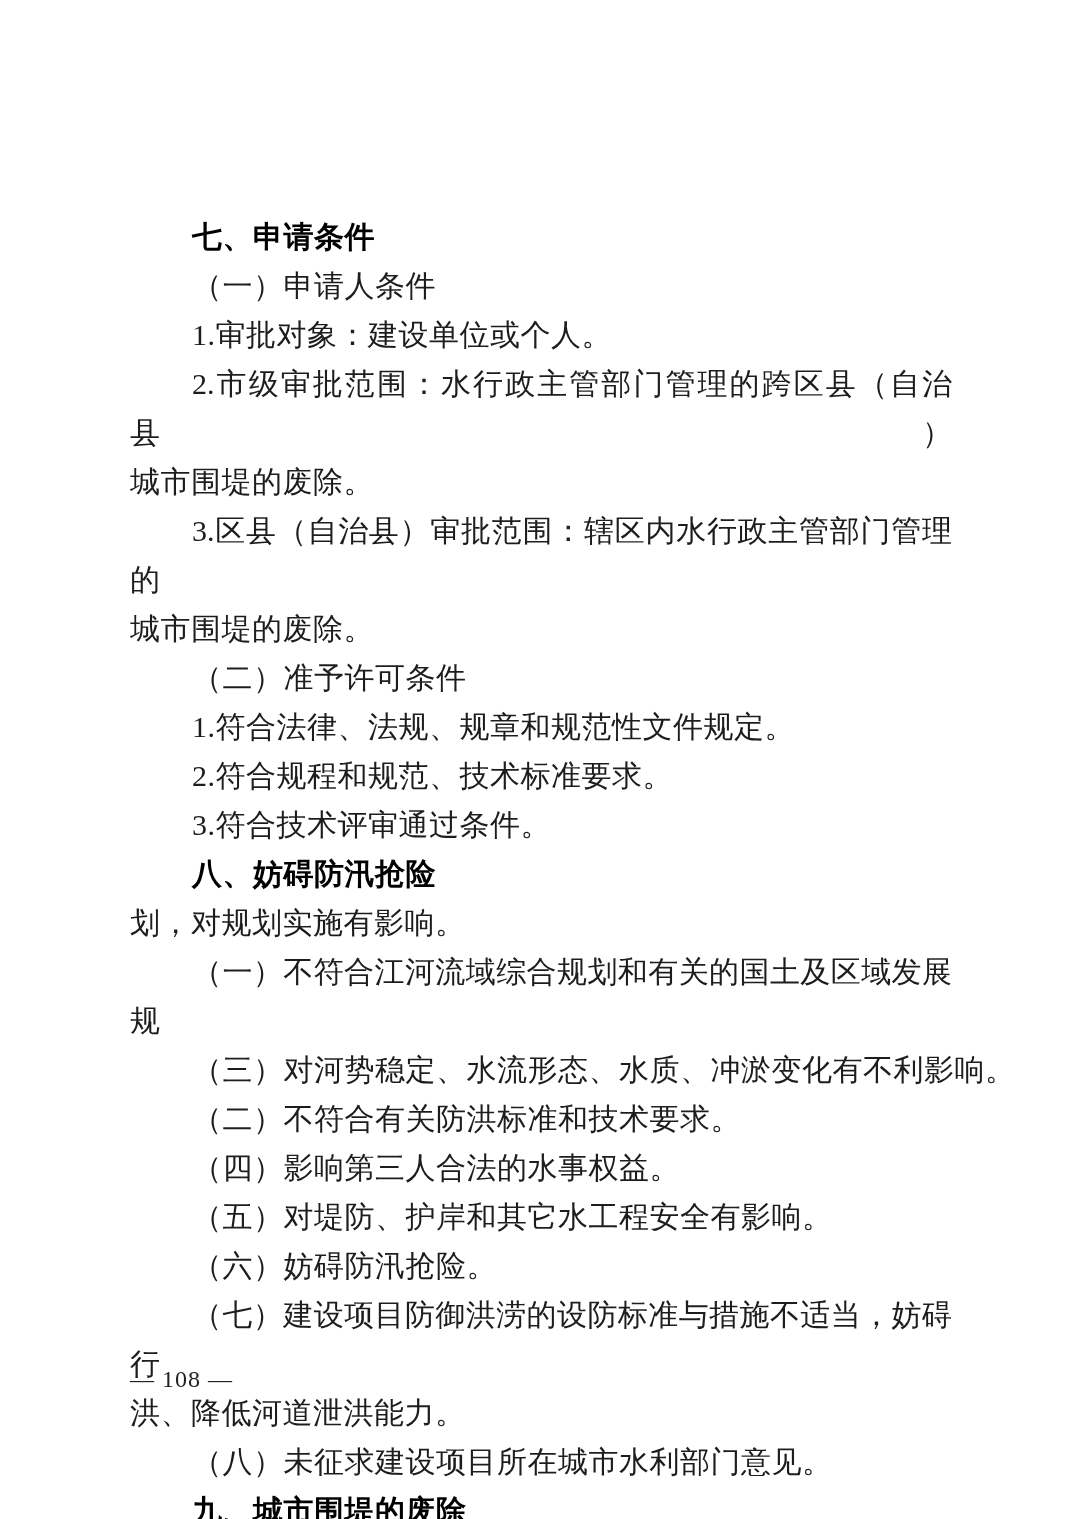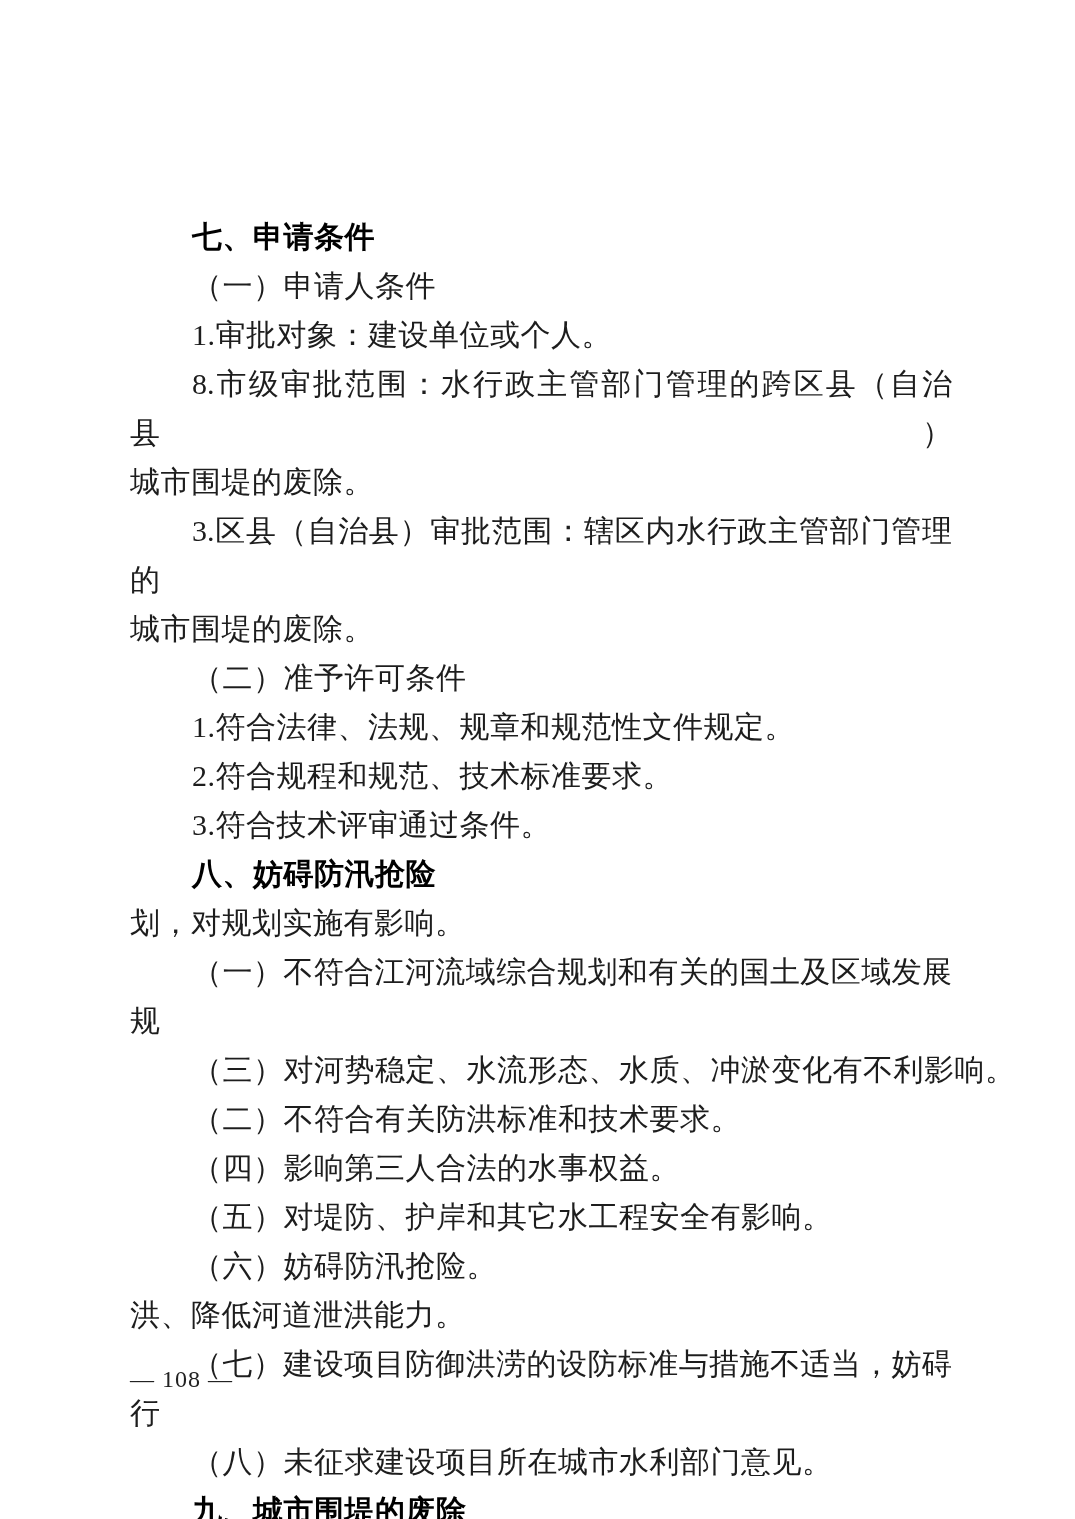--- a/index.html
+++ b/index.html
@@ -58,35 +58,35 @@
   }
 </style>
 </head>
 <body>
 
 <div class="page" style="background: rgb(255, 255, 255);">
   <div class="content" id="doc-lines">
       <div class="line heading indent">七、申请条件</div>
       <div class="line indent">（一）申请人条件</div>
       <div class="line indent">1.审批对象：建设单位或个人。</div>
-      <div class="line indent fill">8.市级审批范围：水行政主管部门管理的跨区县（自治县）</div>
+      <div class="line indent fill">2.市级审批范围：水行政主管部门管理的跨区县（自治县）</div>
       <div class="line">城市围堤的废除。</div>
       <div class="line indent fill">3.区县（自治县）审批范围：辖区内水行政主管部门管理的</div>
       <div class="line">城市围堤的废除。</div>
       <div class="line indent">（二）准予许可条件</div>
       <div class="line indent">1.符合法律、法规、规章和规范性文件规定。</div>
       <div class="line indent">2.符合规程和规范、技术标准要求。</div>
       <div class="line indent">3.符合技术评审通过条件。</div>
       <div class="line heading indent">八、妨碍防汛抢险</div>
       <div class="line">划，对规划实施有影响。</div>
       <div class="line indent fill">（一）不符合江河流域综合规划和有关的国土及区域发展规</div>
       <div class="line indent">（三）对河势稳定、水流形态、水质、冲淤变化有不利影响。</div>
       <div class="line indent">（二）不符合有关防洪标准和技术要求。</div>
       <div class="line indent">（四）影响第三人合法的水事权益。</div>
       <div class="line indent">（五）对堤防、护岸和其它水工程安全有影响。</div>
       <div class="line indent">（六）妨碍防汛抢险。</div>
+      <div class="line indent fill">（七）建设项目防御洪涝的设防标准与措施不适当，妨碍行</div>
       <div class="line">洪、降低河道泄洪能力。</div>
-      <div class="line indent fill">（七）建设项目防御洪涝的设防标准与措施不适当，妨碍行</div>
       <div class="line indent">（八）未征求建设项目所在城市水利部门意见。</div>
       <div class="line heading indent">九、城市围堤的废除</div>
     </div>
   <div class="page-number">— 108 —</div>
 </div>
 
 </body></html>

